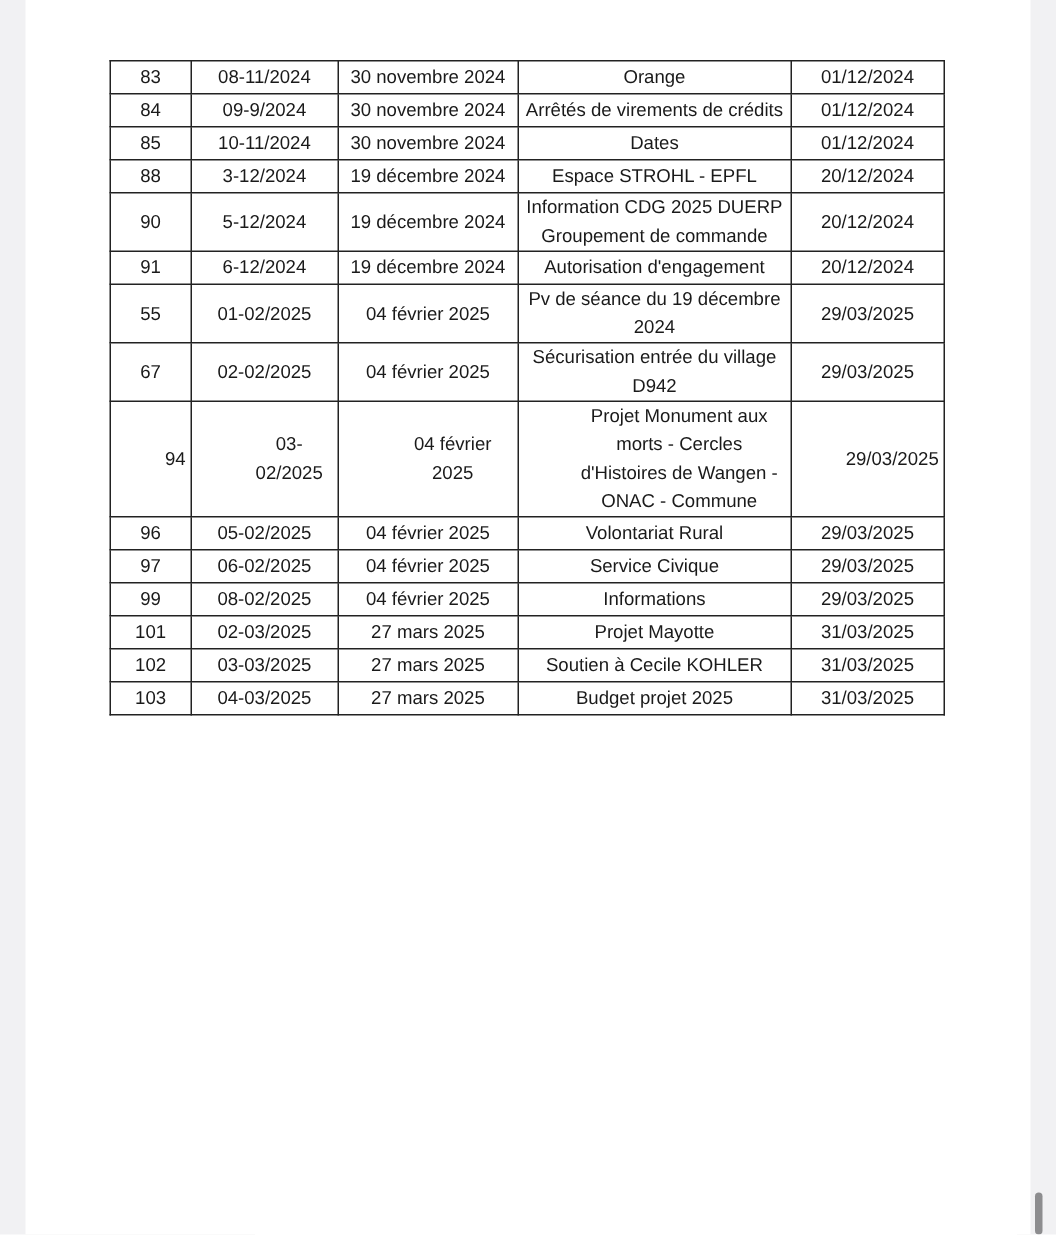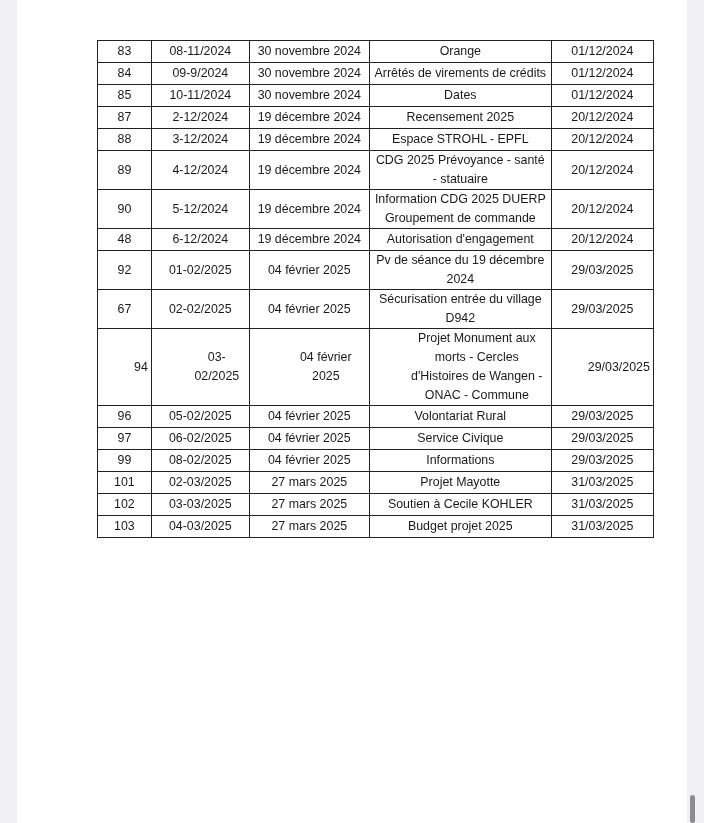--- a/index.html
+++ b/index.html
@@ -7,21 +7,21 @@
     width: 704px; height: 823px; overflow: hidden;
     background: #f1f1f3;
     font-family: "Liberation Sans", "DejaVu Sans", sans-serif;
     position: relative;
   }
   .page {
     position: absolute; left: 17px; top: 0; width: 670px; height: 823px;
     background: #ffffff;
   }
   table.reg {
-    position: absolute; left: 80px; top: 40px;
+    position: absolute; left: 56px; top: 40px;
     border-collapse: collapse;
     font-size: 12.4px; color: #1a1a1a;
     table-layout: fixed;
   }
   table.reg td {
     border: 1.5px solid #222;
     padding: 0 3px;
     line-height: 19px;
     vertical-align: middle;
   }
@@ -66,56 +66,42 @@
           <td class="c">01/12/2024</td>
         </tr>
         <tr class="h1">
           <td class="c">85</td>
           <td class="c">10-11/2024</td>
           <td class="c">30 novembre 2024</td>
           <td class="l">Dates</td>
           <td class="c">01/12/2024</td>
         </tr>
         <tr class="h1">
-          <td class="c">87</td>
-          <td class="c">2-12/2024</td>
-          <td class="c">19 décembre 2024</td>
-          <td class="l">Recensement 2025</td>
-          <td class="c">20/12/2024</td>
-        </tr>
-        <tr class="h1">
           <td class="c">88</td>
           <td class="c">3-12/2024</td>
           <td class="c">19 décembre 2024</td>
           <td class="l">Espace STROHL - EPFL</td>
-          <td class="c">20/12/2024</td>
-        </tr>
-        <tr class="h2">
-          <td class="c">89</td>
-          <td class="c">4-12/2024</td>
-          <td class="c">19 décembre 2024</td>
-          <td class="l">CDG 2025 Prévoyance - santé - statuaire</td>
           <td class="c">20/12/2024</td>
         </tr>
         <tr class="h2">
           <td class="c">90</td>
           <td class="c">5-12/2024</td>
           <td class="c">19 décembre 2024</td>
           <td class="l">Information CDG 2025 DUERP Groupement de commande</td>
           <td class="c">20/12/2024</td>
         </tr>
         <tr class="h1">
-          <td class="c">48</td>
+          <td class="c">91</td>
           <td class="c">6-12/2024</td>
           <td class="c">19 décembre 2024</td>
           <td class="l">Autorisation d'engagement</td>
           <td class="c">20/12/2024</td>
         </tr>
         <tr class="h2">
-          <td class="c">92</td>
+          <td class="c">55</td>
           <td class="c">01-02/2025</td>
           <td class="c">04 février 2025</td>
           <td class="l">Pv de séance du 19 décembre 2024</td>
           <td class="c">29/03/2025</td>
         </tr>
         <tr class="h2">
           <td class="c">67</td>
           <td class="c">02-02/2025</td>
           <td class="c">04 février 2025</td>
           <td class="l">Sécurisation entrée du village D942</td>

